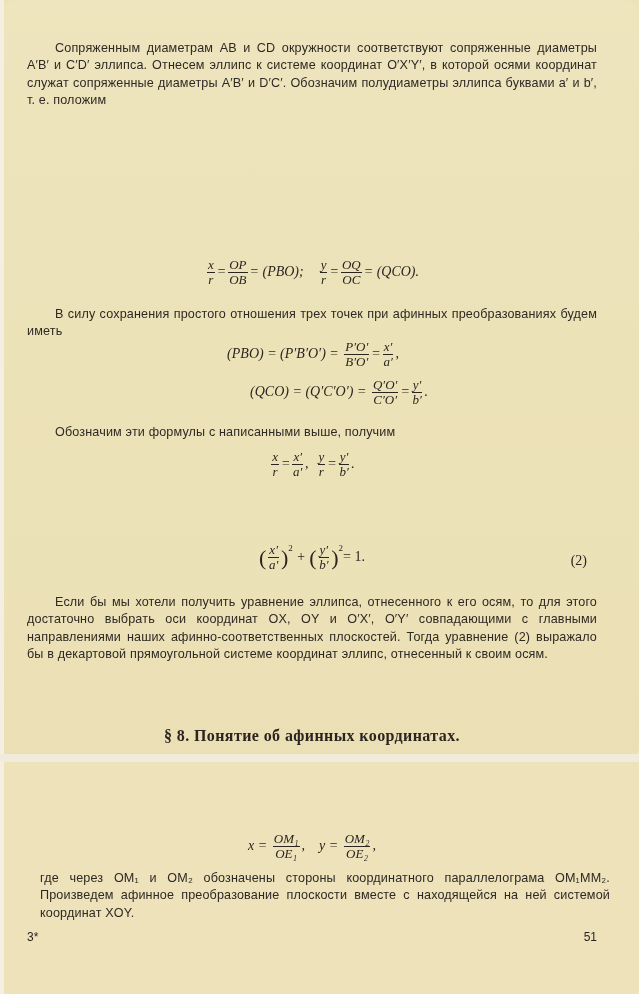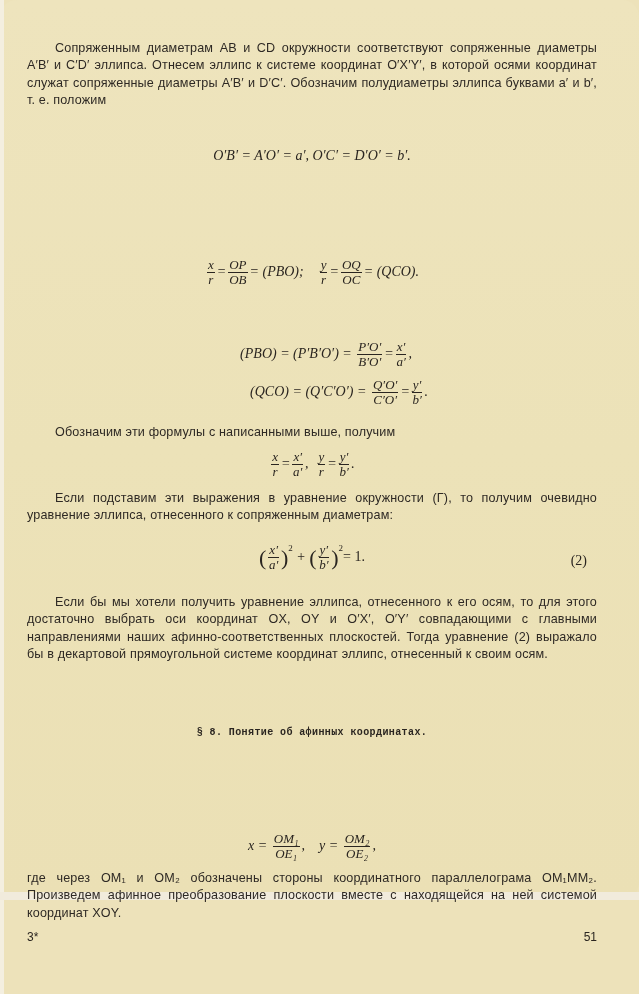--- a/index.html
+++ b/index.html
@@ -4,21 +4,21 @@
 <style>
   html, body { margin: 0; padding: 0; }
   body {
     width: 639px; height: 994px; overflow: hidden;
     background: #ede2ba;
     font-family: "Liberation Serif", serif;
     color: #2a2520;
     position: relative;
   }
   .page {
-    position: absolute; left: 0; top: 0; width: 639px; height: 900px;
+    position: absolute; left: 0; top: 0; width: 639px; height: 762px;
     background: linear-gradient(180deg, #eee4bd 0%, #ece2b8 50%, #ebe0b5 100%);
     border-radius: 17px;
   }
   .edge-left { position: absolute; left: 0; top: 0; width: 4px; height: 994px; background: #f4efe0; }
   .edge-bottom { position: absolute; left: 0; bottom: 0; width: 639px; height: 8px; background: #f1ebdc; }
   .text {
     position: absolute; left: 27px; width: 570px;
     font-family: "Liberation Sans Narrow", "Liberation Sans", sans-serif;
     font-size: 12.6px; line-height: 17.3px;
     text-align: justify; letter-spacing: 0.15px;
@@ -30,71 +30,70 @@
     position: absolute; left: 27px; width: 570px; text-align: center;
     font-family: "Liberation Serif", serif; font-style: italic; font-size: 14px;
     color: #2a2520;
   }
   .frac { display: inline-block; vertical-align: middle; text-align: center; margin: 0 2px; }
   .frac > span { display: block; line-height: 14px; font-size: 13px; }
   .frac > .num { border-bottom: 1px solid #2a2520; padding: 0 1px; }
   .eq-num { position: absolute; right: 10px; font-style: normal; }
   .heading {
     position: absolute; left: 27px; width: 570px; text-align: center;
-    font-family: Liberation Mono, monospace; font-weight: bold; font-size: 10px;
+    font-family: Liberation Serif, serif; font-weight: bold; font-size: 16px;
     letter-spacing: 0.4px; color: #2a2520;
   }
   .footer { position: absolute; top: 930px; left: 27px; width: 570px; font-size: 12px;
     font-family: "Liberation Sans", sans-serif; color: #2a2520; }
   .footer .right { position: absolute; right: 0; top: 0; }
   .paren { font-size: 22px; font-style: normal; vertical-align: middle; font-weight: lighter; }
   sup.sq { font-size: 9px; font-style: normal; vertical-align: 10px; }
 </style>
 </head>
 <body>
 
 <div class="page">
   <div class="edge-left"></div>
   <div class="edge-bottom"></div>
 
   <div class="text" style="top:40px;">
     <p class="p">Сопряженным диаметрам AB и CD окружности соответствуют сопряженные диаметры A′B′ и C′D′ эллипса. Отнесем эллипс к системе координат O′X′Y′, в которой осями координат служат сопряженные диаметры A′B′ и D′C′. Обозначим полудиаметры эллипса буквами a′ и b′, т. е. положим</p>
   </div>
 
-  <div class="formula" style="top:148px;">O′B′ = A′O′ = a′,   O′C′ = D′O′ = b′.</div>
 
 
   <div class="formula" style="top:258px;">
     <span class="frac"><span class="num">x</span><span>r</span></span>=<span class="frac"><span class="num">OP</span><span>OB</span></span><span>= (PBO);</span>
     &nbsp;&nbsp;
     <span class="frac"><span class="num">y</span><span>r</span></span>=<span class="frac"><span class="num">OQ</span><span>OC</span></span><span>= (QCO).</span>
   </div>
 
+  <div class="text" style="top:306px;">
+    <p class="p">В силу сохранения простого отношения трех точек при афинных преобразованиях будем иметь</p>
+  </div>
 
-  <div class="formula" style="top:340px; left:41px;">
+  <div class="formula" style="top:340px; left:28px;">
     <span>(PBO) = (P′B′O′) =</span>
     <span class="frac"><span class="num">P′O′</span><span>B′O′</span></span>=<span class="frac"><span class="num">x′</span><span>a′</span></span><span>,</span>
   </div>
 
   <div class="formula" style="top:378px; left:54px;">
     <span>(QCO) = (Q′C′O′) =</span>
     <span class="frac"><span class="num">Q′O′</span><span>C′O′</span></span>=<span class="frac"><span class="num">y′</span><span>b′</span></span><span>.</span>
   </div>
 
   <div class="text" style="top:424px;">
     <p class="p">Обозначим эти формулы с написанными выше, получим</p>
   </div>
 
   <div class="formula" style="top:450px;">
     <span class="frac"><span class="num">x</span><span>r</span></span>=<span class="frac"><span class="num">x′</span><span>a′</span></span>,&nbsp;&nbsp;<span class="frac"><span class="num">y</span><span>r</span></span>=<span class="frac"><span class="num">y′</span><span>b′</span></span>.
   </div>
 
-  <div class="text" style="top:490px;">
-    <p class="p">Если подставим эти выражения в уравнение окружности (Γ), то получим очевидно уравнение эллипса, отнесенного к сопряженным диаметрам:</p>
-  </div>
 
   <div class="formula" style="top:543px;">
     <span class="paren">(</span><span class="frac"><span class="num">x′</span><span>a′</span></span><span class="paren">)</span><sup class="sq">2</sup>
     +
     <span class="paren">(</span><span class="frac"><span class="num">y′</span><span>b′</span></span><span class="paren">)</span><sup class="sq">2</sup><span style="font-style:normal">= 1.</span>
     <span class="eq-num" style="top:10px;">(2)</span>
   </div>
 
   <div class="text" style="top:594px;">
     <p class="p">Если бы мы хотели получить уравнение эллипса, отнесенного к его осям, то для этого достаточно выбрать оси координат OX, OY и O′X′, O′Y′ совпадающими с главными направлениями наших афинно-соответственных плоскостей. Тогда уравнение (2) выражало бы в декартовой прямоугольной системе координат эллипс, отнесенный к своим осям.</p>
@@ -103,21 +102,21 @@
   <div class="heading" style="top:727px;">§ 8. Понятие об афинных координатах.</div>
 
 
   <div class="formula" style="top:832px;">
     <span>x =</span>
     <span class="frac"><span class="num">OM₁</span><span>OE₁</span></span>,&nbsp;&nbsp;&nbsp;
     <span>y =</span>
     <span class="frac"><span class="num">OM₂</span><span>OE₂</span></span>,
   </div>
 
-  <div class="text" style="top:870px;">
+  <div class="text" style="top:870px;margin-left:13px;">
     <p class="p noindent">где через OM₁ и OM₂ обозначены стороны координатного параллелограма OM₁MM₂. Произведем афинное преобразование плоскости вместе с находящейся на ней системой координат XOY.</p>
   </div>
 
   <div class="footer">
     <span>3*</span>
     <span class="right">51</span>
   </div>
 </div>
 
 </body></html>

